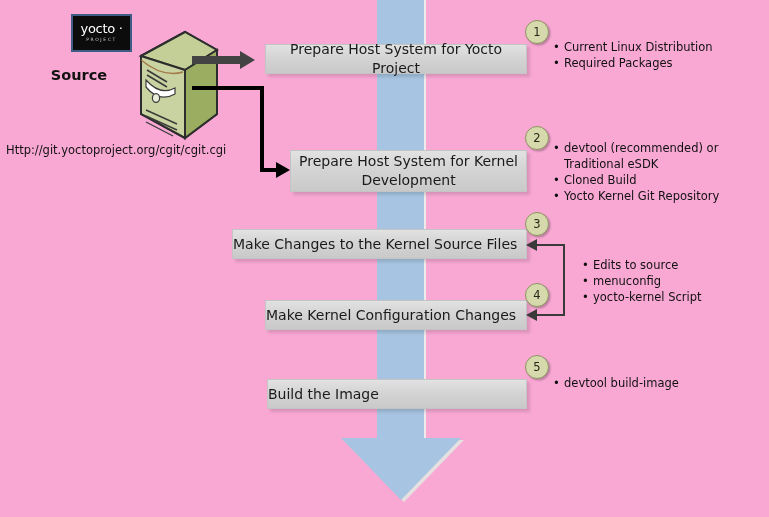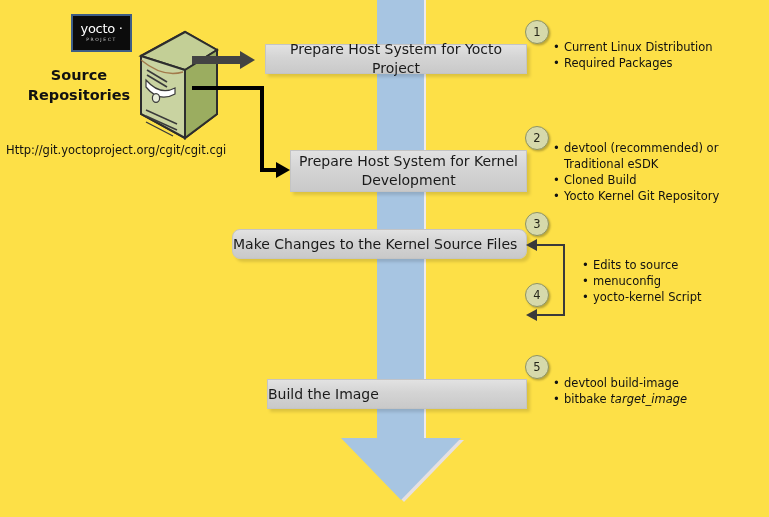--- a/index.html
+++ b/index.html
@@ -7,21 +7,21 @@
     padding: 0;
     background: #ffffff;
   }
   body {
     font-family: "DejaVu Sans", sans-serif;
   }
   #diagram {
     position: relative;
     width: 769px;
     height: 517px;
-    background: #fde047;
+    background: #f9a8d4;
     overflow: hidden;
   }
 
   
   .spine {
     position: absolute;
     left: 377px;
     top: 0px;
     width: 47px;
     height: 440px;
@@ -224,21 +224,20 @@
   <div class="spine"></div>
   <div class="spine-head"></div>
 
   <div class="logo-box">
     <div class="logo-word">yocto ·</div>
     <div class="logo-sub">PROJECT</div>
   </div>
 
   <div class="src-label">
     <div>Source</div>
-    <div>Repositories</div>
   </div>
 
   <div class="src-url">Http://git.yoctoproject.org/cgit/cgit.cgi</div>
 
   <div class="server">
     <svg width="86" height="110" viewBox="0 0 86 110">
       <polygon points="8,26 52,2 84,20 84,84 52,108 8,84" fill="#9aac5f" stroke="#2d2d2d" stroke-width="2"></polygon>
       <polygon points="8,26 52,2 84,20 52,40" fill="#c3cf96" stroke="#2d2d2d" stroke-width="2"></polygon>
       <polygon points="8,26 52,40 52,108 8,84" fill="#c9d3a1" stroke="#2d2d2d" stroke-width="2"></polygon>
       <polygon points="52,40 84,20 84,84 52,108" fill="#9bad60" stroke="#2d2d2d" stroke-width="2"></polygon>
@@ -262,24 +261,27 @@
   <div class="arrow-right-black" style="left:276px; top:162px;"></div>
 
   <div class="pbox" style="left:265px; top:44px; width:262px; height:30px;">
     <span>Prepare Host System for Yocto Project</span>
   </div>
 
   <div class="pbox" style="left:290px; top:150px; width:237px; height:42px;">
     <span>Prepare Host System for Kernel Development</span>
   </div>
 
-  <div class="pbox" style="left:232px; top:229px; width:295px; height:30px;border-radius:8px;">
+  <div class="pbox" style="left:232px; top:229px; width:295px; height:30px;">
     <span>Make Changes to the Kernel Source Files</span>
   </div>
 
+  <div class="pbox" style="left:265px; top:300px; width:262px; height:30px;">
+    <span>Make Kernel Configuration Changes</span>
+  </div>
 
   <div class="pbox" style="left:267px; top:379px; width:260px; height:30px;">
     <span>Build the Image</span>
   </div>
 
   <div class="bracket-line" style="left:563px; top:244px; width:2px; height:72px;"></div>
   <div class="bracket-line" style="left:537px; top:244px; width:28px; height:2px;"></div>
   <div class="bracket-line" style="left:537px; top:314px; width:28px; height:2px;"></div>
   <div class="arrow-left-dark" style="left:526px; top:239px;"></div>
   <div class="arrow-left-dark" style="left:526px; top:309px;"></div>
@@ -321,19 +323,16 @@
       <li>menuconfig</li>
       <li>yocto-kernel Script</li>
     </ul>
   </div>
 
   <div class="bullets" style="left:551px; top:375px; width:200px;">
     <ul>
       <li>
         <span>devtool build-image</span>
       </li>
-      <li>
-        <span>bitbake </span><span class="ital">target_image</span>
-      </li>
     </ul>
   </div>
 
 </div>
 
 </body></html>

